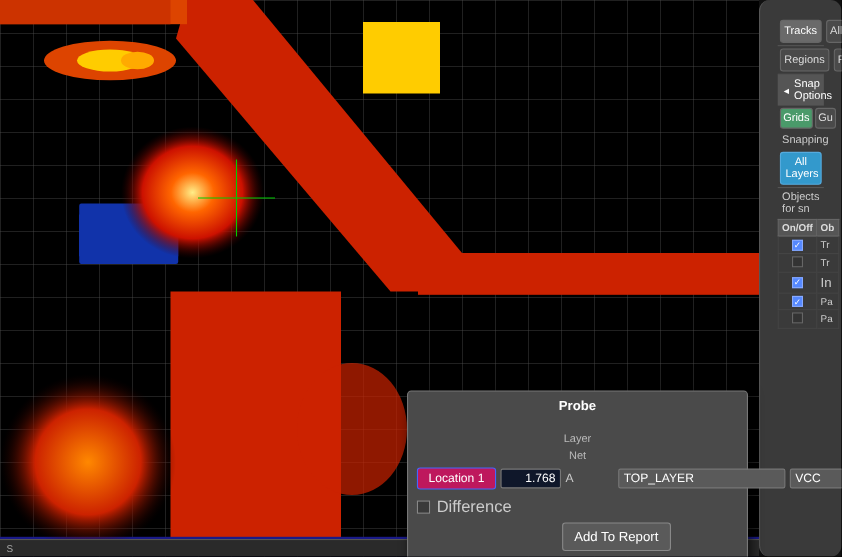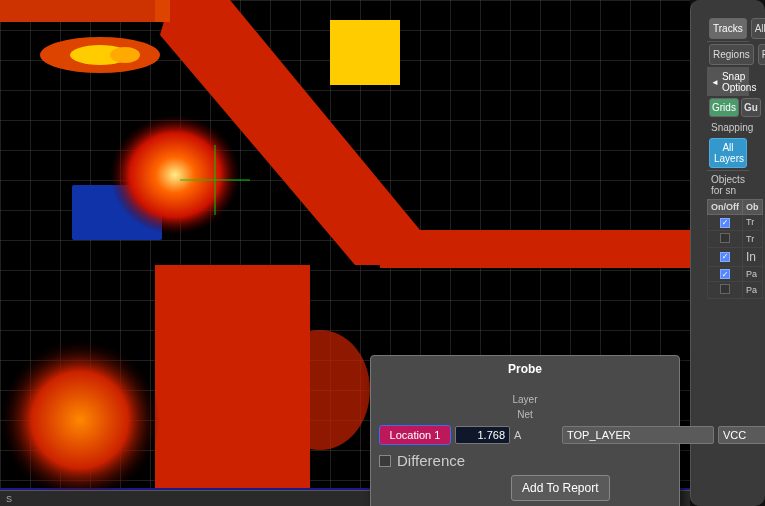--- a/index.html
+++ b/index.html
@@ -111,21 +111,20 @@
     .gu-btn {
       flex: 1;
       padding: 3px 2px;
       font-size: 10px;
       text-align: center;
       background: #4a4a4a;
       border: 1px solid #666;
       border-radius: 3px;
       cursor: pointer;
       color: #ddd;
-      font-weight: bold;
     }
 
     .snapping-label {
       padding: 3px 4px;
       font-size: 10px;
       color: #ccc;
     }
 
     .all-layers-btn {
       margin: 2px;

